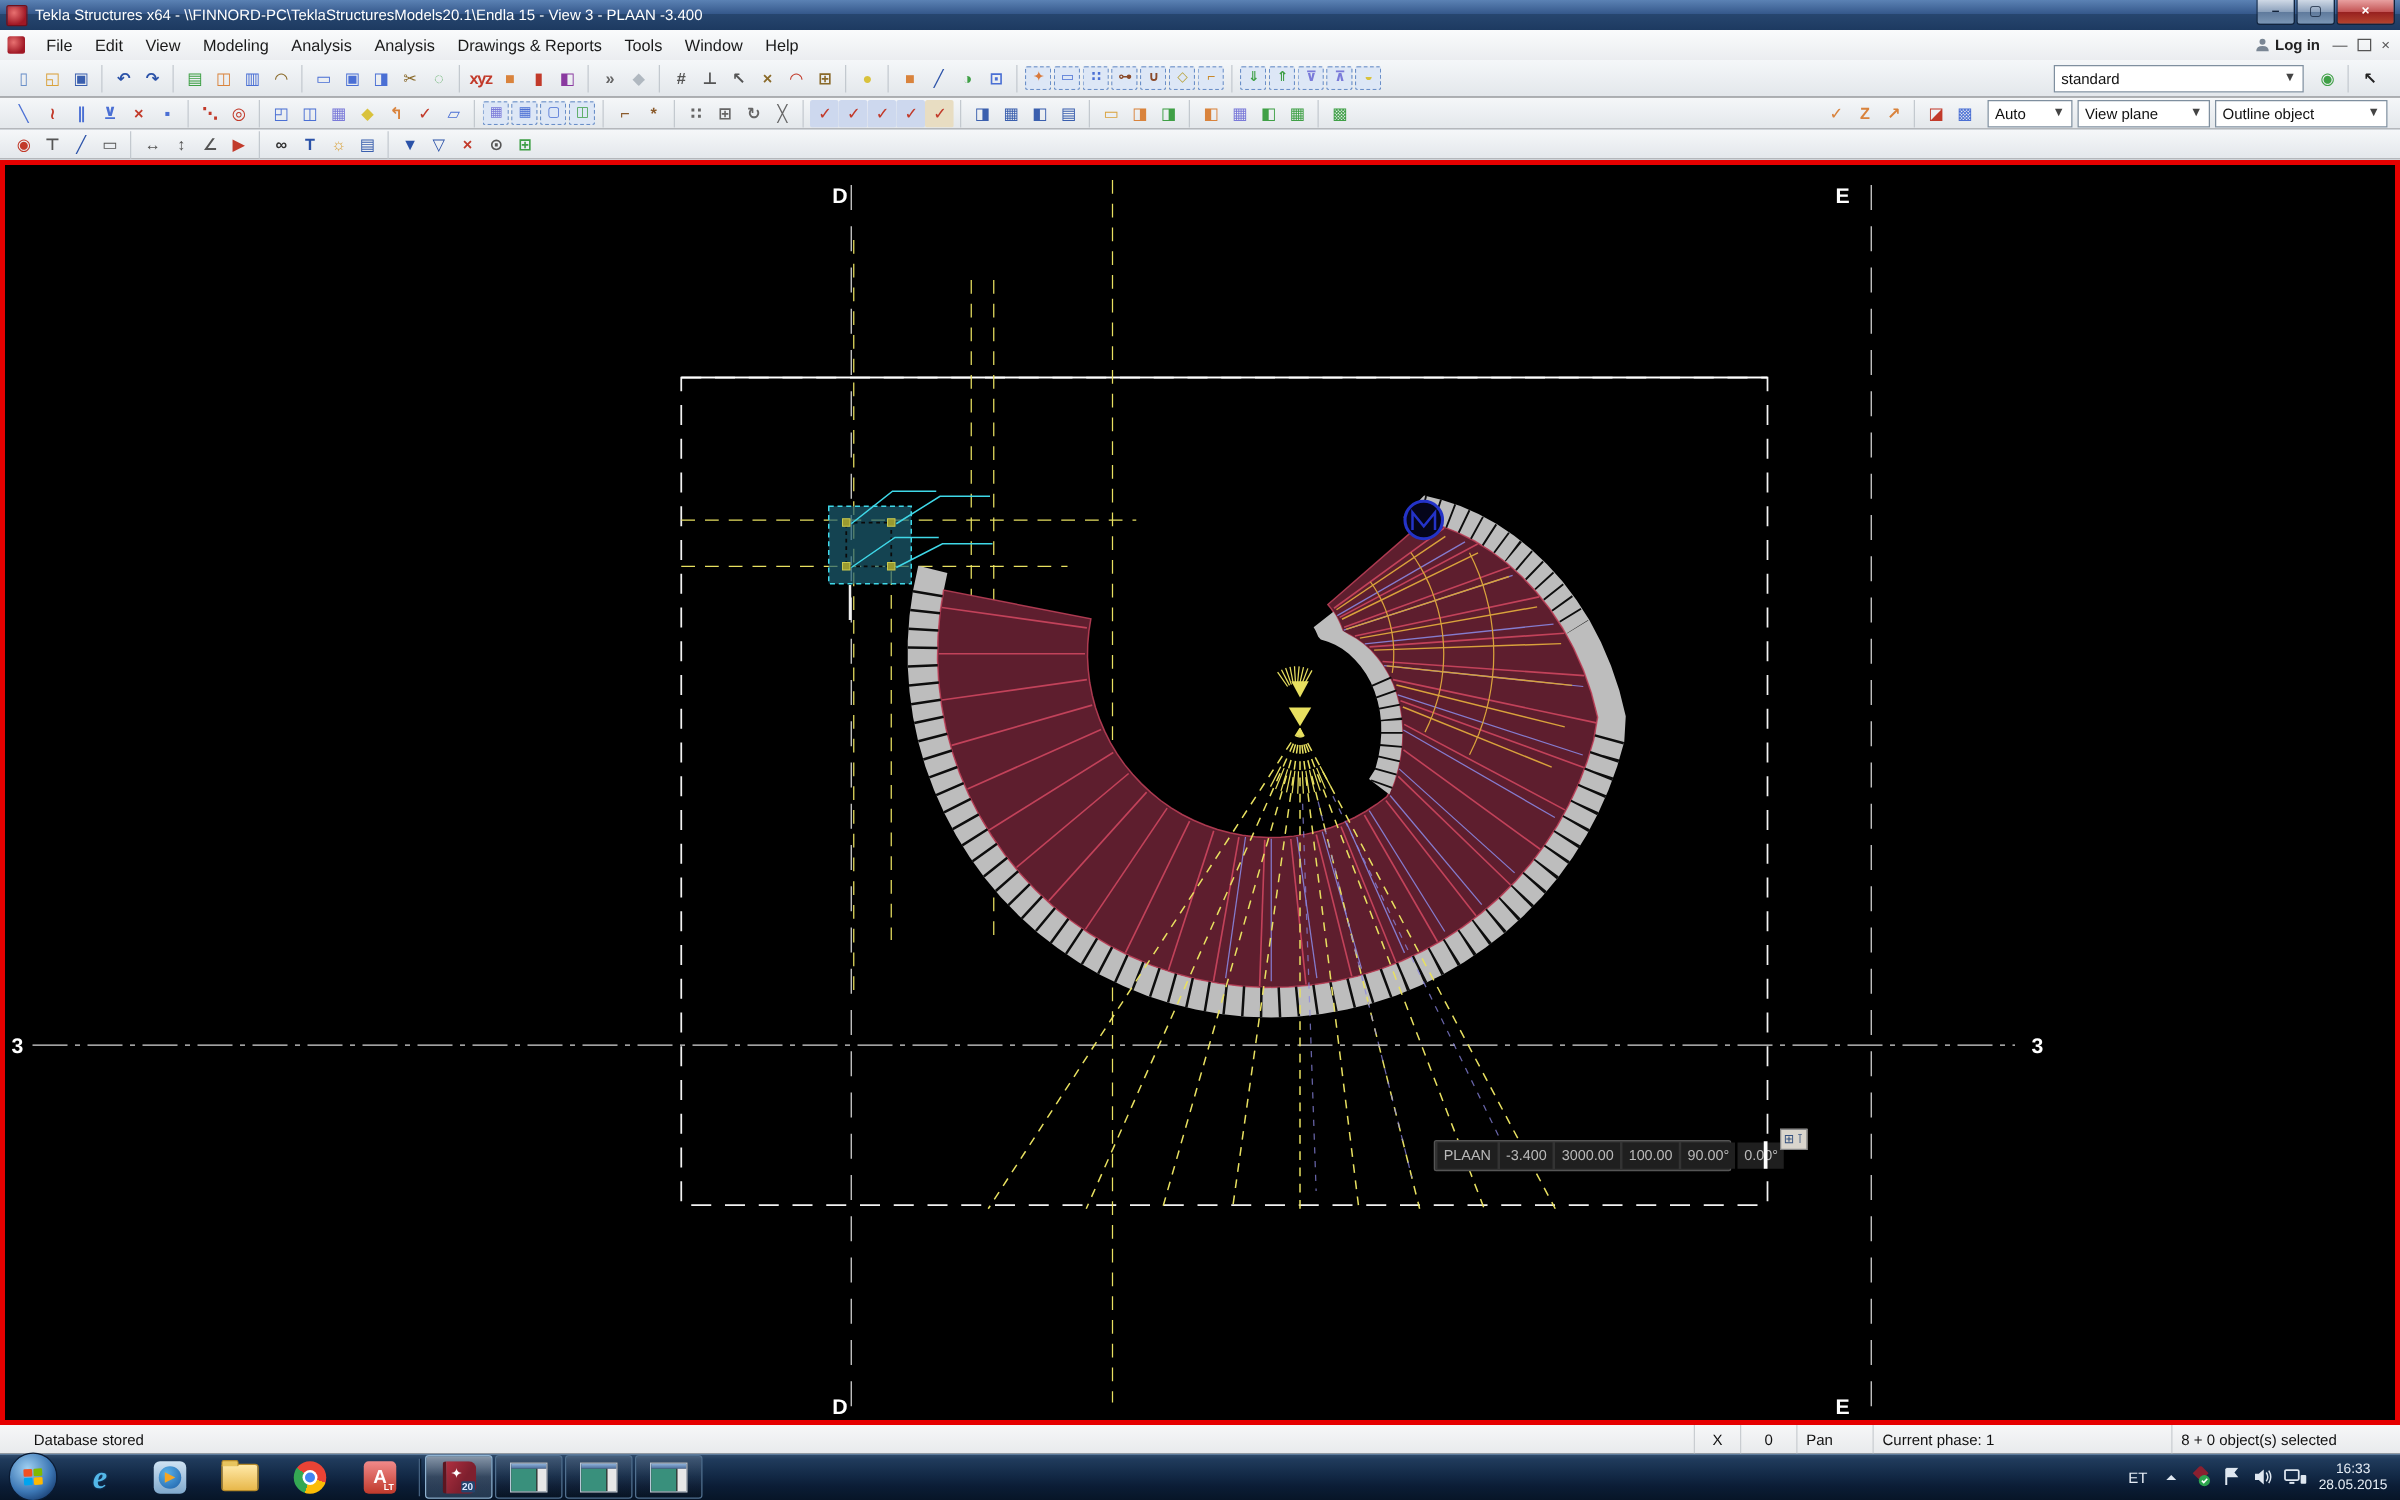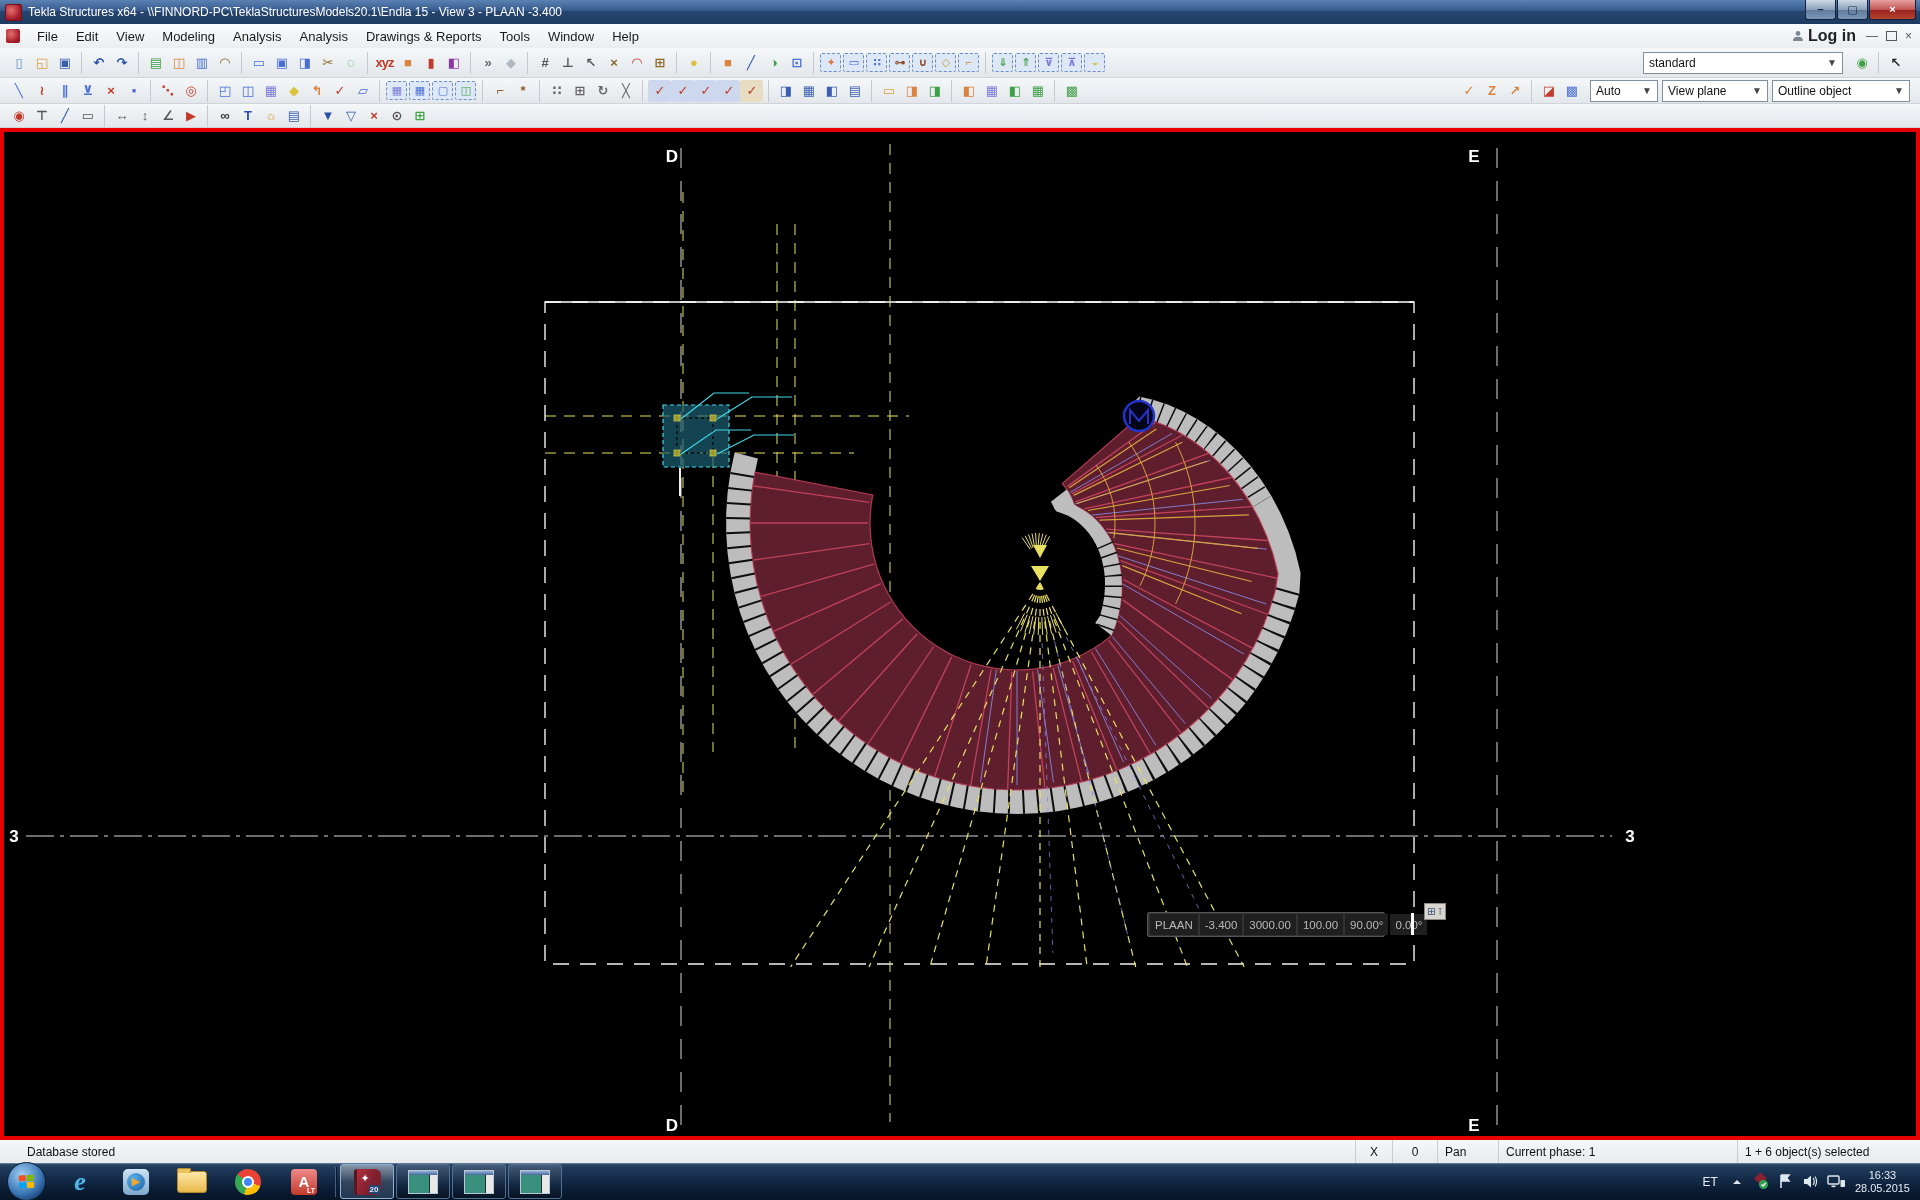--- a/index.html
+++ b/index.html
@@ -19,21 +19,21 @@
     color:#13233a;font-size:11px;font-weight:bold;line-height:1;}
   .wbtn.close{width:45px;margin-right:4px;
     background:linear-gradient(#e8a0a0,#c35454 50%,#97201f 51%,#b5442e);color:#fff;}
   
   .menubar{position:absolute;left:0;top:24px;width:1920px;height:24px;background:linear-gradient(#fafbfc,#ebedf0);
     border-bottom:1px solid #d7dade;display:flex;align-items:center;font-size:13px;color:#1a1a1a;}
   .menubar .appico2{width:14px;height:14px;margin:0 8px 0 6px;border-radius:2px;
     background:radial-gradient(circle at 35% 35%,#e87070,#a01825 70%);}
   .menu-item{padding:3px 9px;cursor:default;}
   .menu-right{margin-left:auto;display:flex;align-items:center;gap:10px;margin-right:8px;}
-  .login{display:flex;align-items:center;gap:4px;font-weight:bold;font-size:16px;color:#222;}
+  .login{display:flex;align-items:center;gap:4px;font-weight:bold;font-size:12px;color:#222;}
   .mdi{display:flex;gap:8px;color:#555;font-size:12px;align-items:center;}
   .mdi span{display:inline-block;line-height:10px;}
   .mdi .rest{width:9px;height:8px;border:1px solid #555;}
   
   .tbrow{position:absolute;left:0;width:1920px;display:flex;align-items:center;
     background:linear-gradient(#f5f7f9,#e3e7eb);border-bottom:1px solid #cfd4d9;padding:0 4px;box-sizing:border-box;}
   #row1{top:48px;height:30px;}
   #row2{top:78px;height:26px;}
   #row3{top:104px;height:24px;}
   .tbg{display:flex;align-items:center;padding:0 3px;}
@@ -526,21 +526,21 @@
     <span>⊺</span>
   </div>
 </div>
 
 <div class="statusbar">
   <span class="scell grow">Database stored</span>
   <span class="scell" style="width:22px;justify-content:center">X</span>
   <span class="scell" style="width:30px;justify-content:center">0</span>
   <span class="scell" style="width:46px">Pan</span>
   <span class="scell" style="width:224px">Current phase: 1</span>
-  <span class="scell" style="width:168px;border-right:none">1 + 6 object(s) selected</span>
+  <span class="scell" style="width:168px;border-right:none">8 + 0 object(s) selected</span>
 </div>
 
 <div class="taskbar">
   <div class="orb">
     <span class="flag">
       <i style="background:#f25022"></i>
         <i style="background:#7fba00"></i>
         <i style="background:#00a4ef"></i>
         <i style="background:#ffb900"></i>
     </span>

